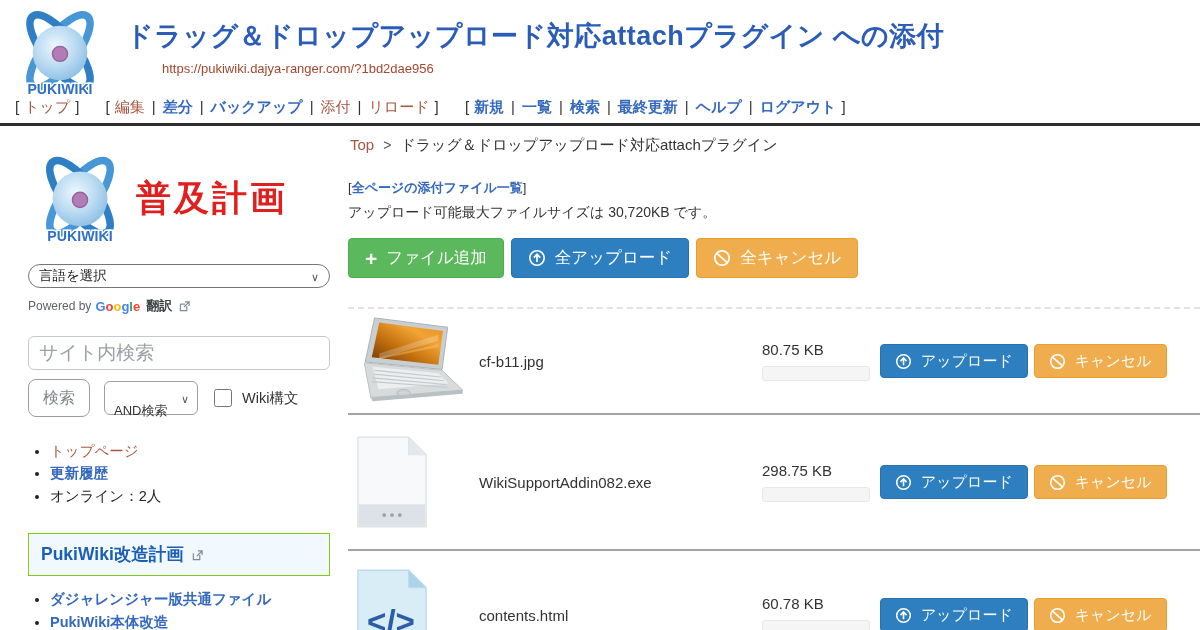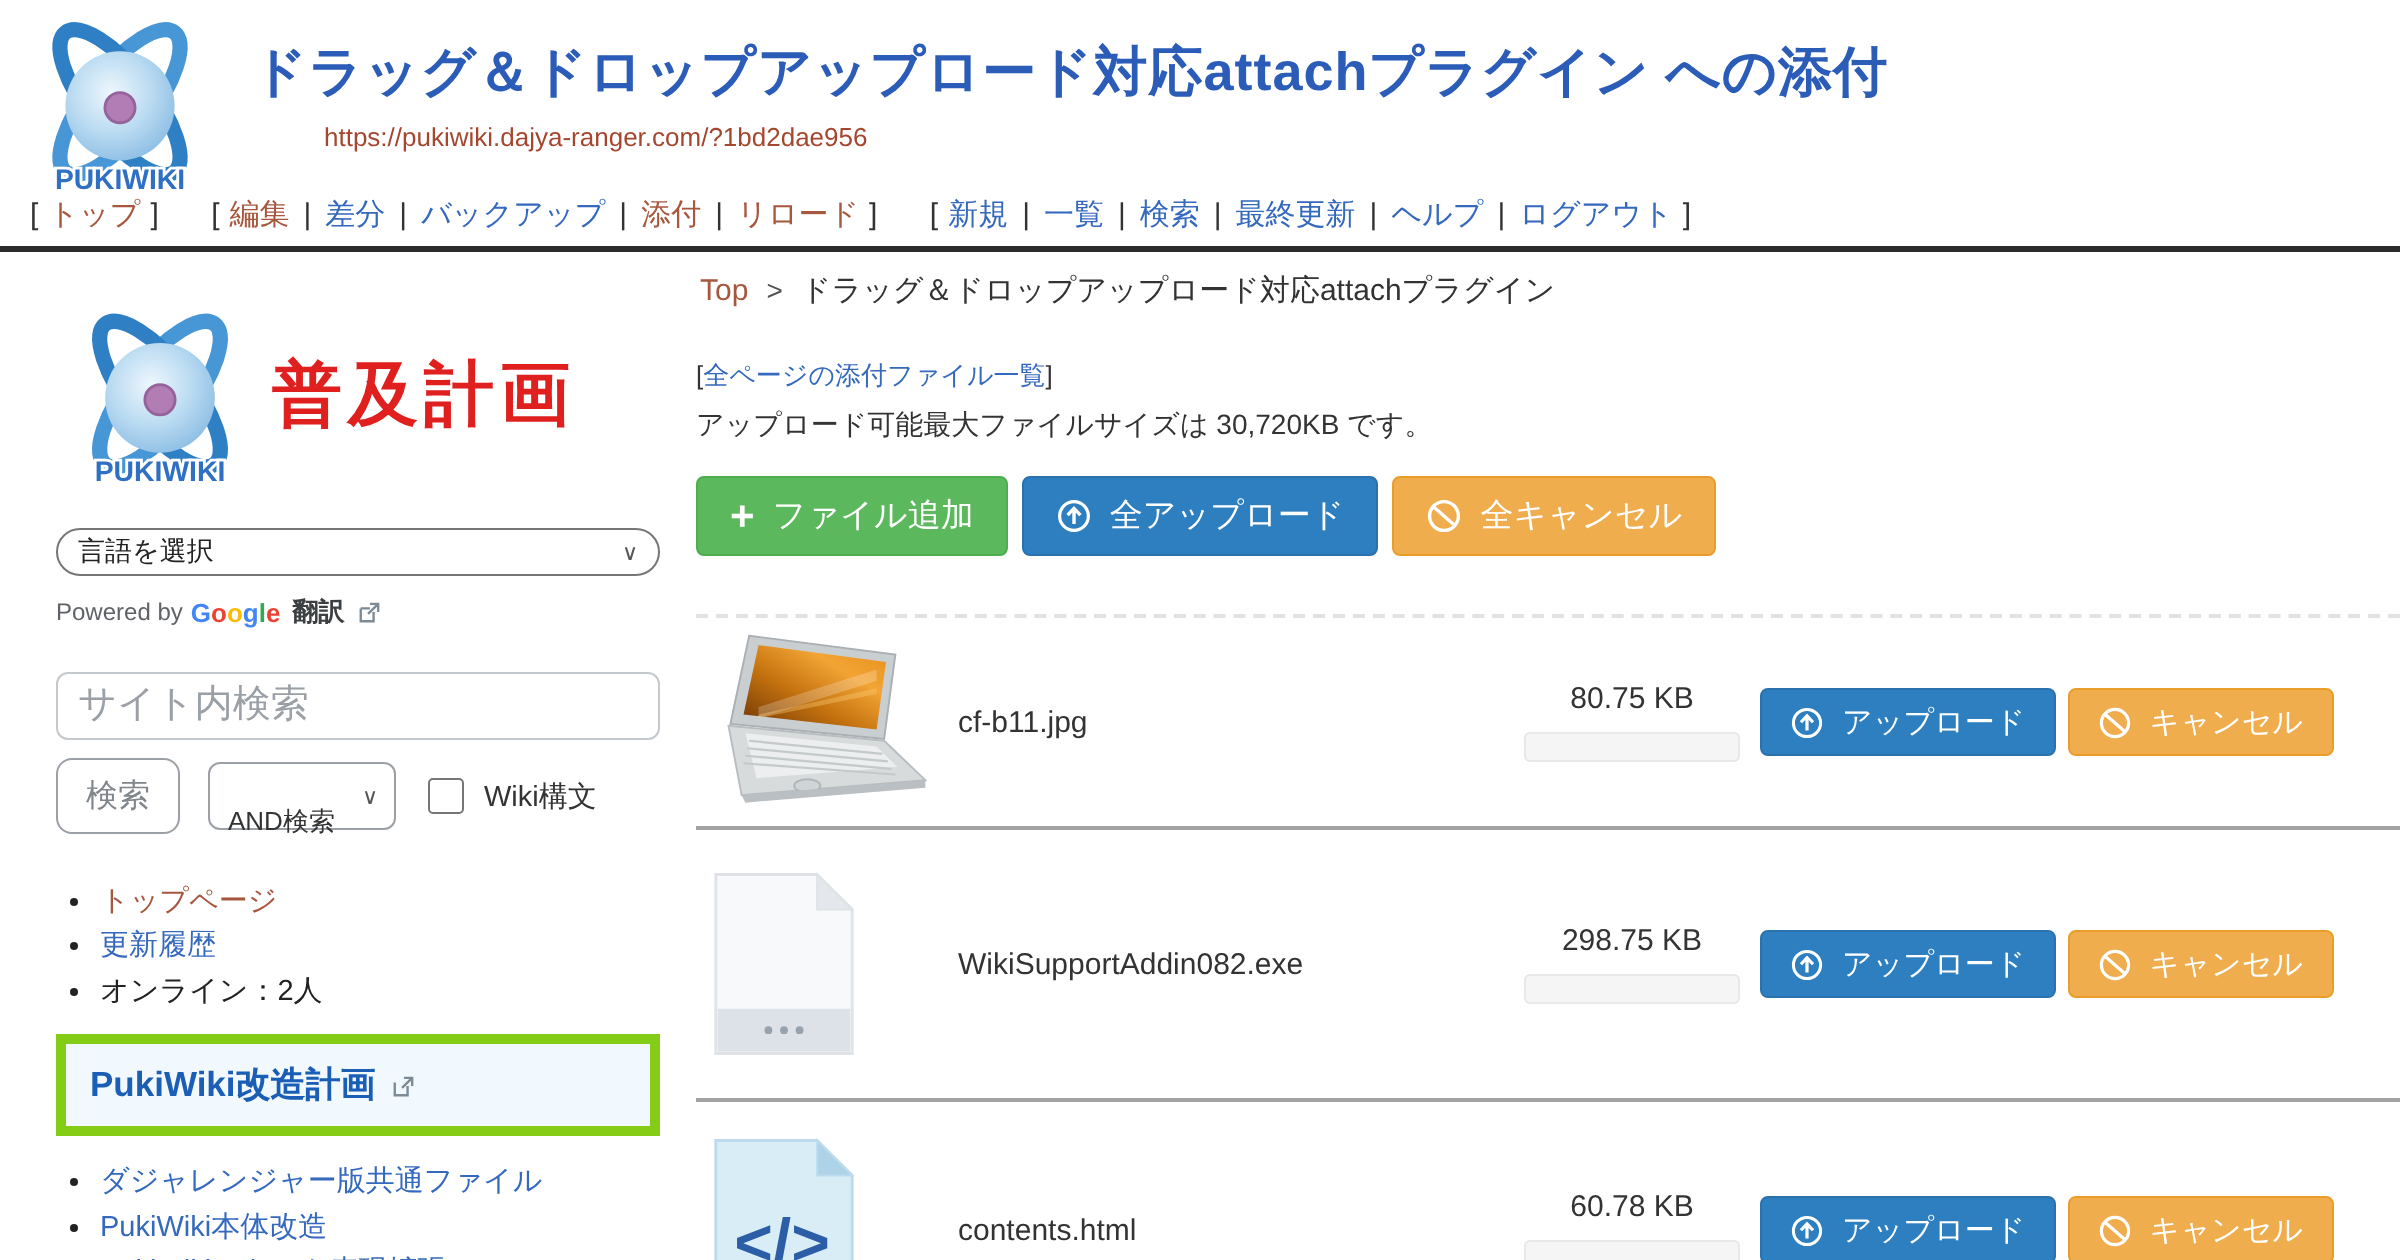--- a/index.html
+++ b/index.html
@@ -3,21 +3,21 @@
 <meta charset="utf-8">
 <style>
   * { box-sizing: border-box; }
   html,body { margin:0; padding:0; }
   body {
     width:1200px; height:630px; overflow:hidden;
     background:#fff; color:#333;
     font-family:"Liberation Sans","DejaVu Sans",sans-serif;
   }
   a { text-decoration:none; cursor:pointer; }
-  .lnk-b { color:#3569bd; }
+  .lnk-b { color:#3569bd;font-weight:bold; }
   .lnk-v { color:#a8573f; }
 
   
   .header { position:relative; height:97px; }
   .header-logo { position:absolute; left:8px; top:4px; }
   .header-text { margin-left:126px; padding-top:22px; }
   .page-title { font-size:27px; font-weight:bold; color:#2b5cb8; line-height:1.1; letter-spacing:0.5px; }
   .page-url { display:inline-block; font-size:13px; color:#a5472f; margin-top:9px;padding-left:36px; }
 
   .nav { padding:1px 8px 5px 10px; font-size:15px; color:#333; white-space:nowrap; }
@@ -60,21 +60,21 @@
                 border-radius:6px; margin-left:14px; line-height:32px; padding:13px 20px 0 9px;
                 font-size:13px; color:#333; cursor:pointer; }
   .and-select .chev { position:absolute; right:8px; top:1px; color:#555; font-size:11px; }
   .wiki-check { width:18px; height:18px; margin-left:16px; cursor:pointer; }
   .chk-label { font-size:14.5px; margin-left:7px; color:#333; }
 
   .side-list { margin:24px 0 0 0; padding-left:22px; font-size:14.5px; line-height:1.48; color:#222; }
   .side-list li { margin-bottom:1px; }
   .side-list.second { margin-top:13px; }
 
-  .side-heading { margin-top:10px; width:302px; background:#f2f9fe; border:5px solid #84cc16;
+  .side-heading { margin-top:26px; width:302px; background:#f2f9fe; border:1px solid #84cc16;
                   padding:8px 12px 9px; font-size:17.5px; font-weight:bold; color:#1b5eb5; }
 
   .ext-ic { display:inline-block; vertical-align:-1px; margin-left:3px; }
 
   
   .breadcrumb { font-size:15px; margin-left:2px; color:#333; }
   .breadcrumb .bsep { color:#555; margin:0 9px; font-size:14px; }
   .attach-link-line { margin-top:24px; font-size:13px; color:#333; }
   .max-size { margin-top:7px; font-size:14px; color:#333; }
 
@@ -89,21 +89,21 @@
   .btn .ic { margin-right:9px; display:inline-flex; align-items:center; }
   .plus-glyph { font-size:21px; font-weight:bold; line-height:1; }
 
   .dropzone { margin-top:29px; border-top:2px dashed #e2e2e2; }
   .file-row { display:flex; align-items:center; padding-left:7px; border-bottom:2px solid #a3a3a3; }
   .row-1 { height:106px; }
   .row-2 { height:136px; }
   .row-3 { height:130px; }
   .cell-icon { width:124px; flex:none; display:flex; align-items:center; }
   .cell-name { width:283px; flex:none; font-size:15px; color:#333; }
-  .cell-size { width:108px; flex:none; text-align:center; }
+  .cell-size { width:108px; flex:none; text-align:left; }
   .size-text { font-size:15px; color:#333; }
   .progress  { margin-top:8px; height:15px; background:#f5f5f5; border:1px solid #e8e8e8; border-radius:3px; }
   .cell-actions { margin-left:10px; display:flex; gap:6px; }
 </style>
 </head>
 <body>
 
 <svg width="0" height="0" style="position:absolute" aria-hidden="true">
   <defs>
     <radialGradient id="sphereG" cx="42%" cy="38%" r="65%">

